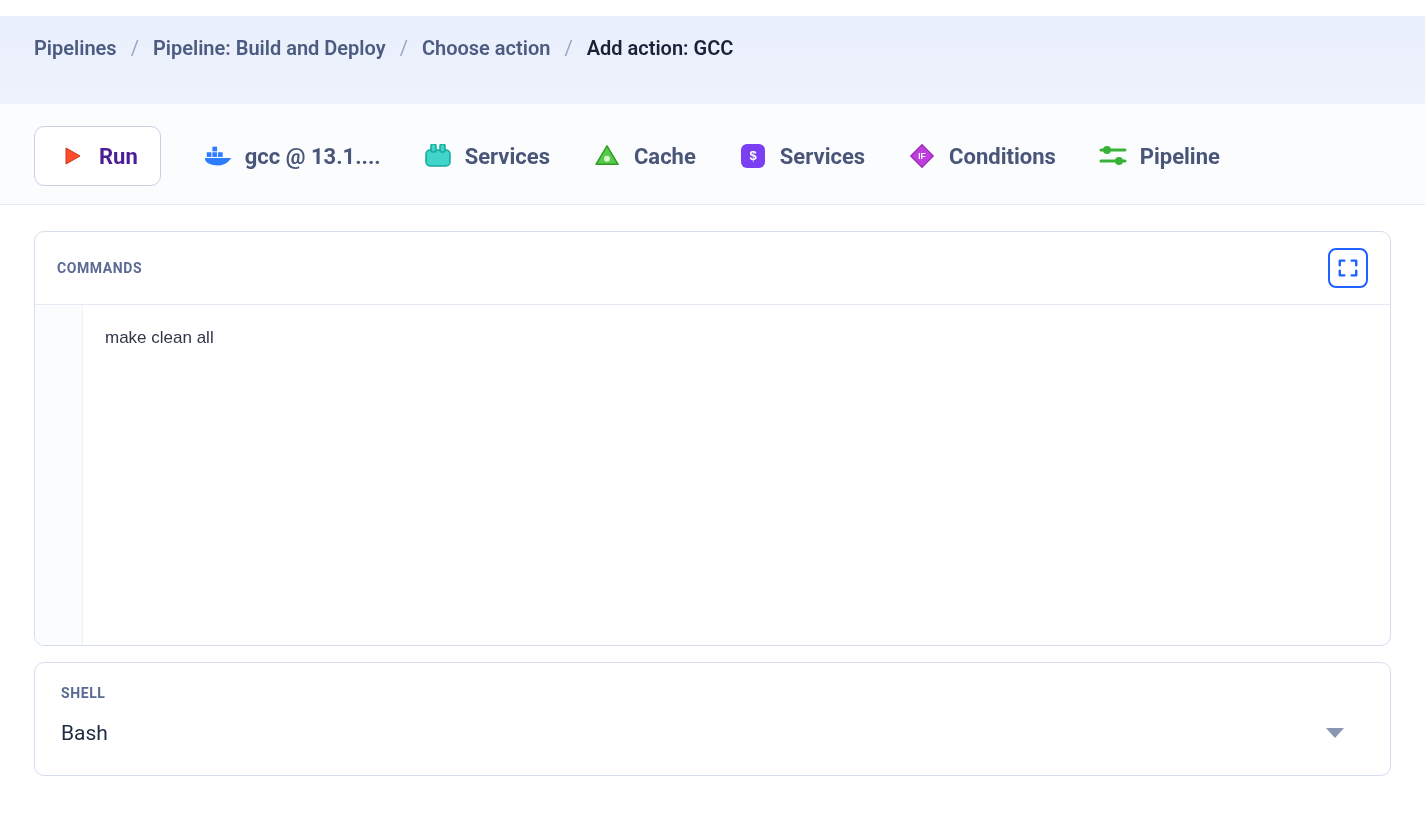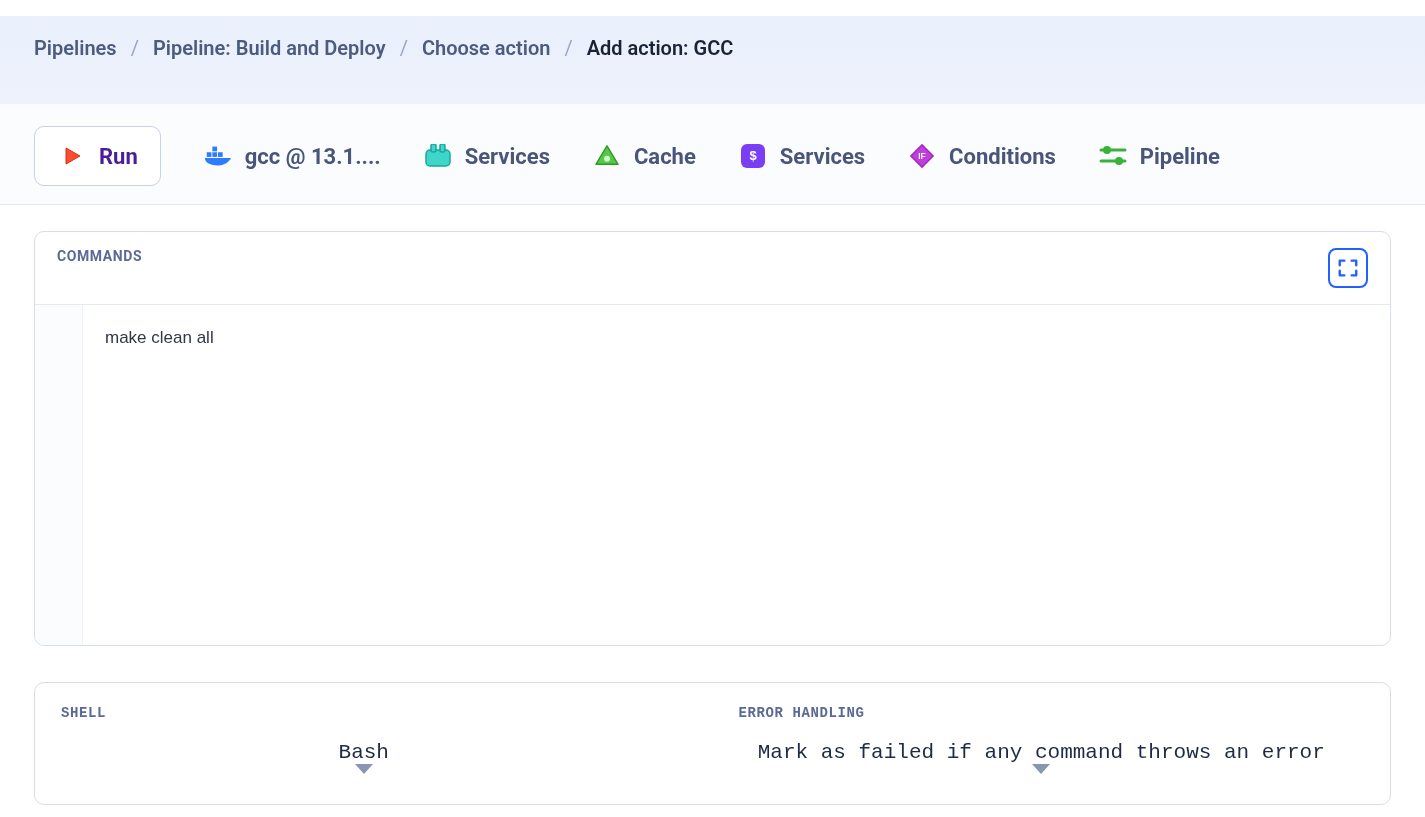--- a/index.html
+++ b/index.html
@@ -68,21 +68,21 @@
   .card {
     border: 1.5px solid #d6ddee;
     border-radius: 10px;
     background: #fff;
     overflow: hidden;
   }
 
   .card-header {
     display: flex;
     justify-content: space-between;
-    align-items: flex-start;
+    align-items: center;
     padding: 16px 22px;
     border-bottom: 1px solid #e4e9f3;
   }
   .section-label {
     font-size: 14px;
     font-weight: 700;
     letter-spacing: 0.6px;
     color: #5a6a94;
   }
   .expand-btn {
@@ -110,40 +110,38 @@
     flex: 1;
     padding: 20px 22px;
     font-family: Liberation Sans, sans-serif;
     font-size: 17px;
     color: #303748;
     white-space: pre;
     line-height: 1.5;
   }
 
   .row-card {
-    margin-top: 36px;
-    display: flex;
-    font-family: Liberation Mono, monospace;
+    margin-top: 16px;
+    display: flex;
   }
   .row-card .col {
     flex: 1;
     padding: 22px 26px 30px;
   }
   .row-card .col + .col { border-left: none; }
   .col .section-label { color: #5a6a94; margin-bottom: 20px; display: block; }
 
   .select {
     display: flex;
     justify-content: space-between;
     align-items: center;
     font-size: 21px;
     color: #1f2a44;
     cursor: pointer;
     padding-right: 20px;
-    flex-direction: column;
   }
   .caret-down {
     width: 0; height: 0;
     border-left: 9px solid transparent;
     border-right: 9px solid transparent;
     border-top: 10px solid #8a95b3;
   }
 </style>
 </head>
 <body>
@@ -257,22 +255,15 @@
   </div>
 
   <div class="card row-card">
     <div class="col">
       <span class="section-label">SHELL</span>
       <div class="select">
         <span>Bash</span>
         <span class="caret-down"></span>
       </div>
     </div>
-    <div class="col">
-      <span class="section-label">ERROR HANDLING</span>
-      <div class="select">
-        <span>Mark as failed if any command throws an error</span>
-        <span class="caret-down"></span>
-      </div>
-    </div>
   </div>
 
 </div>
 
 </body></html>

